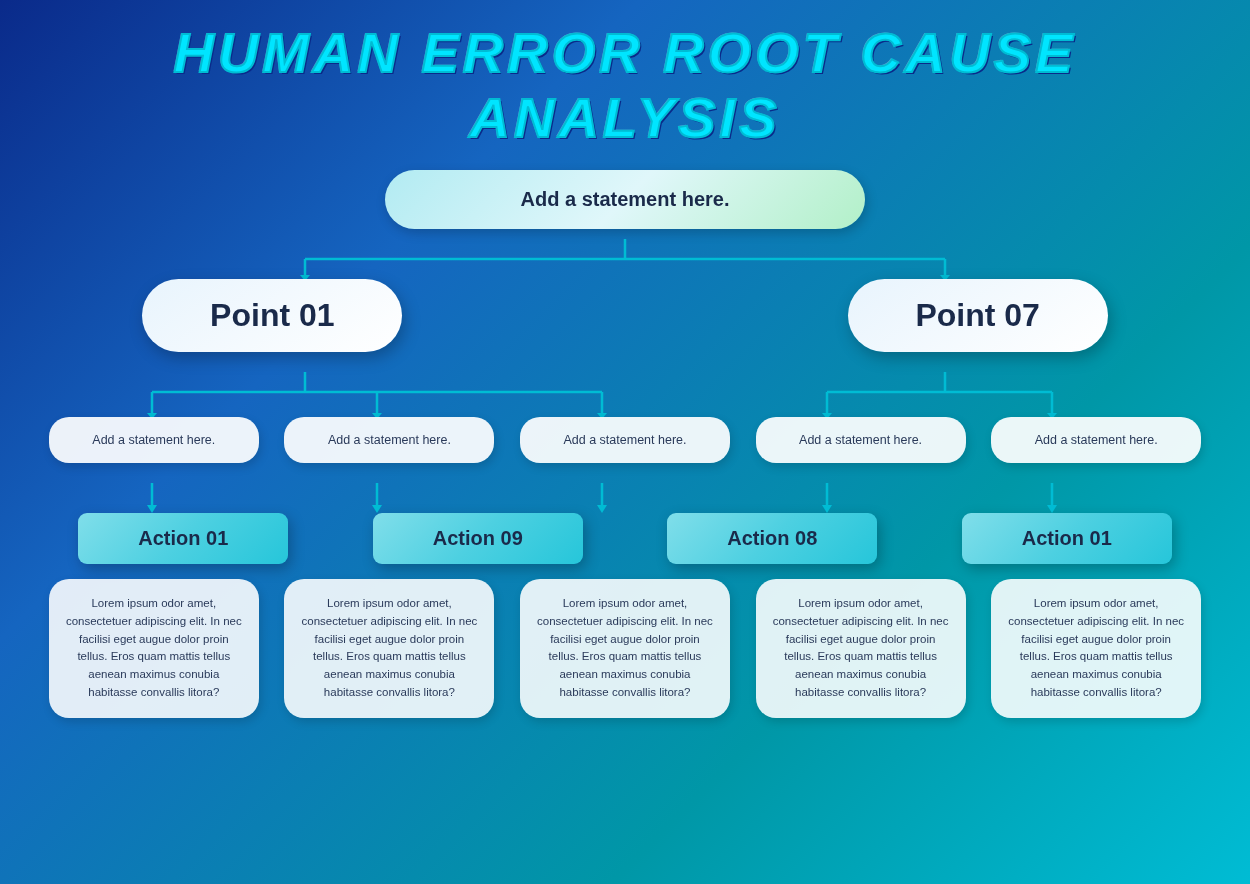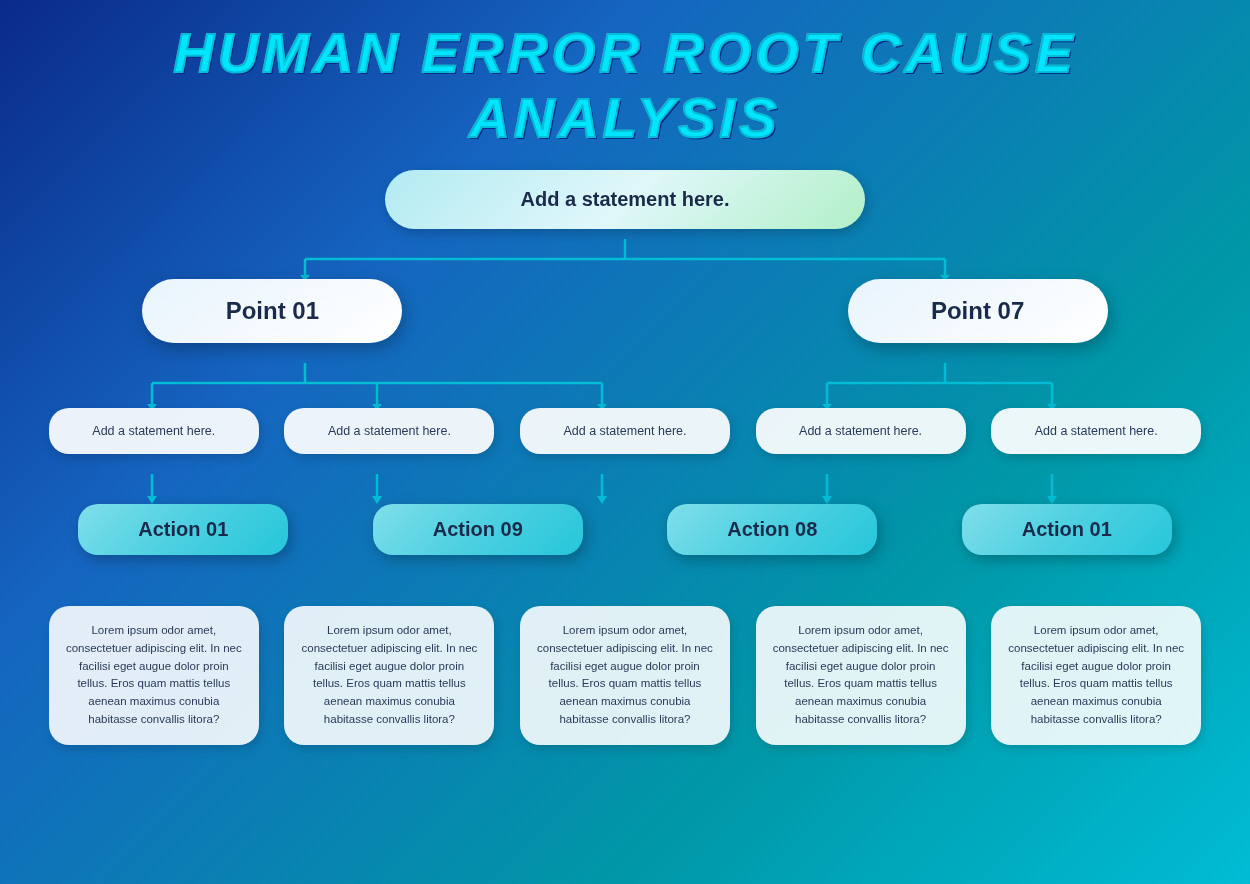--- a/index.html
+++ b/index.html
@@ -55,21 +55,21 @@
       margin-bottom: 20px;
       position: relative;
     }
 
     .point-box {
       background: linear-gradient(145deg, #e8f4fd, #ffffff);
       border-radius: 50px;
       padding: 18px 40px;
       width: 260px;
       text-align: center;
-      font-size: 24px;
+      font-size: 32px;
       font-weight: 800;
       color: #1a2a4a;
       box-shadow: 3px 6px 16px rgba(0,0,0,0.25);
     }
 
     
     .level2-row {
       display: flex;
       justify-content: space-around;
       padding: 0 20px;
@@ -92,21 +92,21 @@
     
     .level3-row {
       display: flex;
       justify-content: space-around;
       padding: 0 20px;
       margin-bottom: 15px;
     }
 
     .action-box {
       background: linear-gradient(135deg, #80deea, #4dd0e1, #26c6da);
-      border-radius: 20px;
+      border-radius: 9px;
       padding: 14px 10px;
       width: 210px;
       text-align: center;
       font-size: 20px;
       font-weight: 800;
       color: #1a2a4a;
       box-shadow: 3px 5px 14px rgba(0,0,0,0.25);
     }
 
     
@@ -120,21 +120,20 @@
       background: rgba(255,255,255,0.88);
       border-radius: 20px;
       padding: 16px 14px;
       width: 210px;
       text-align: center;
       font-size: 11.5px;
       font-weight: 400;
       color: #2a3a5a;
       line-height: 1.55;
       box-shadow: 2px 4px 10px rgba(0,0,0,0.15);
-      margin-top: 36px;
     }
 
   </style>
 </head>
 <body>
 
 <div class="page-wrapper">
 
   <h1 class="main-title">HUMAN ERROR ROOT CAUSE ANALYSIS</h1>
 

